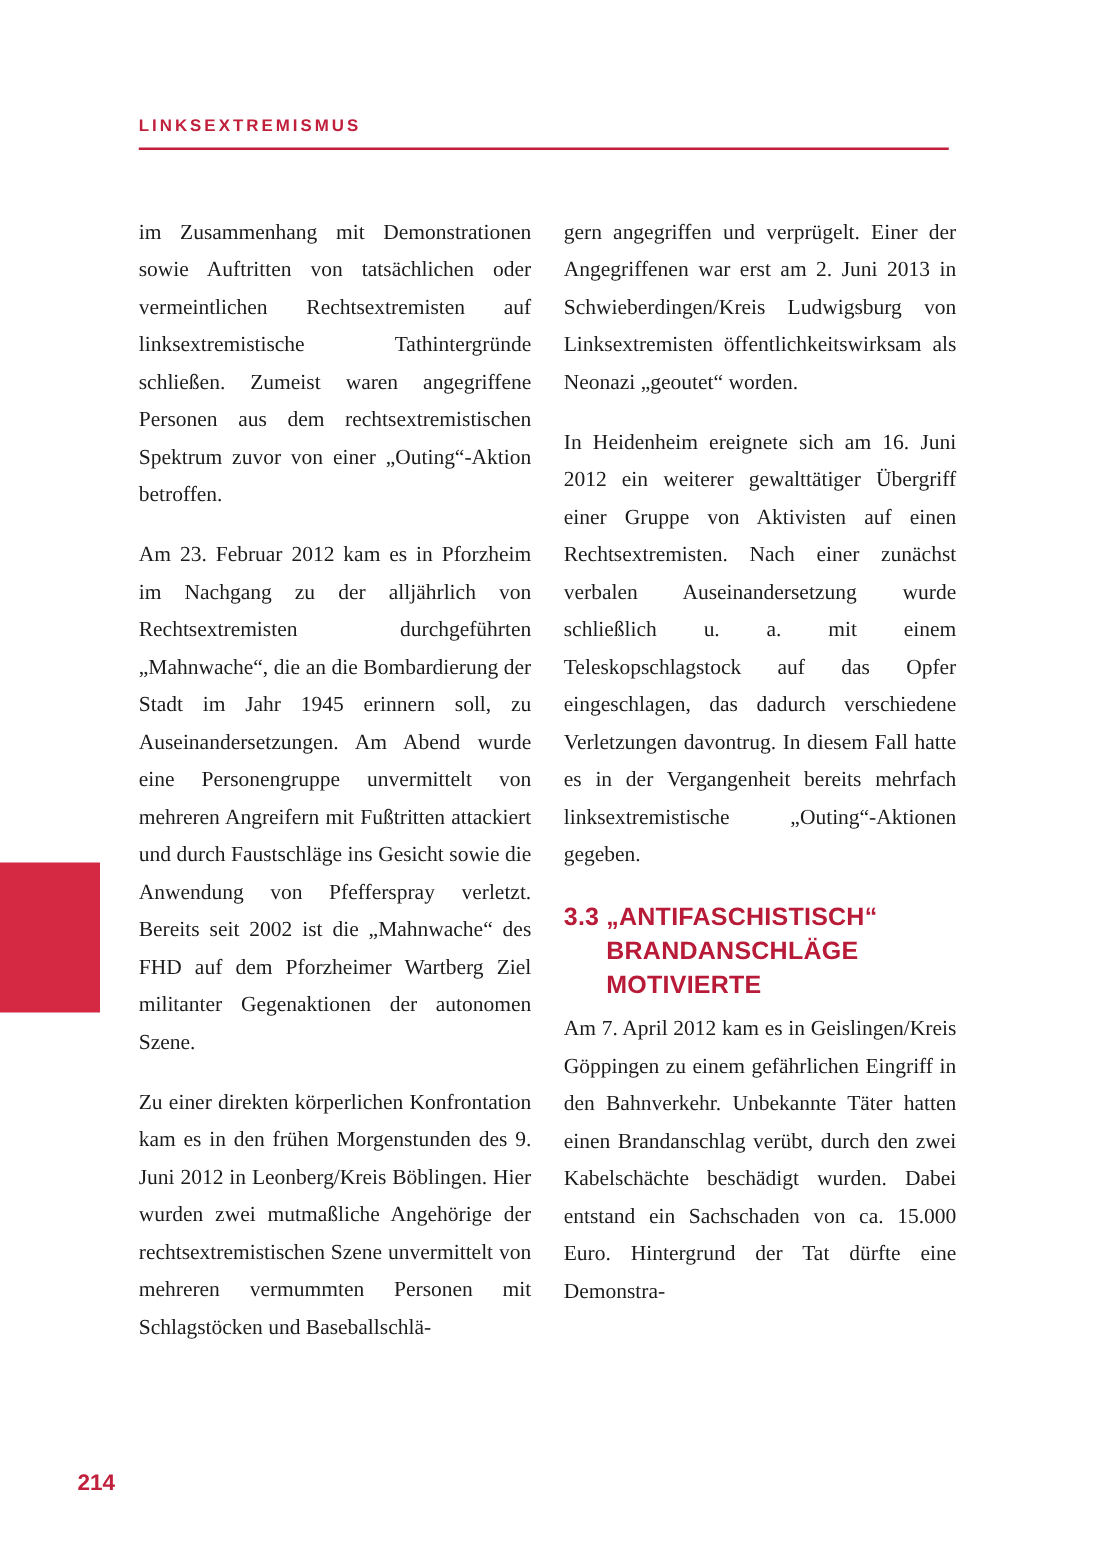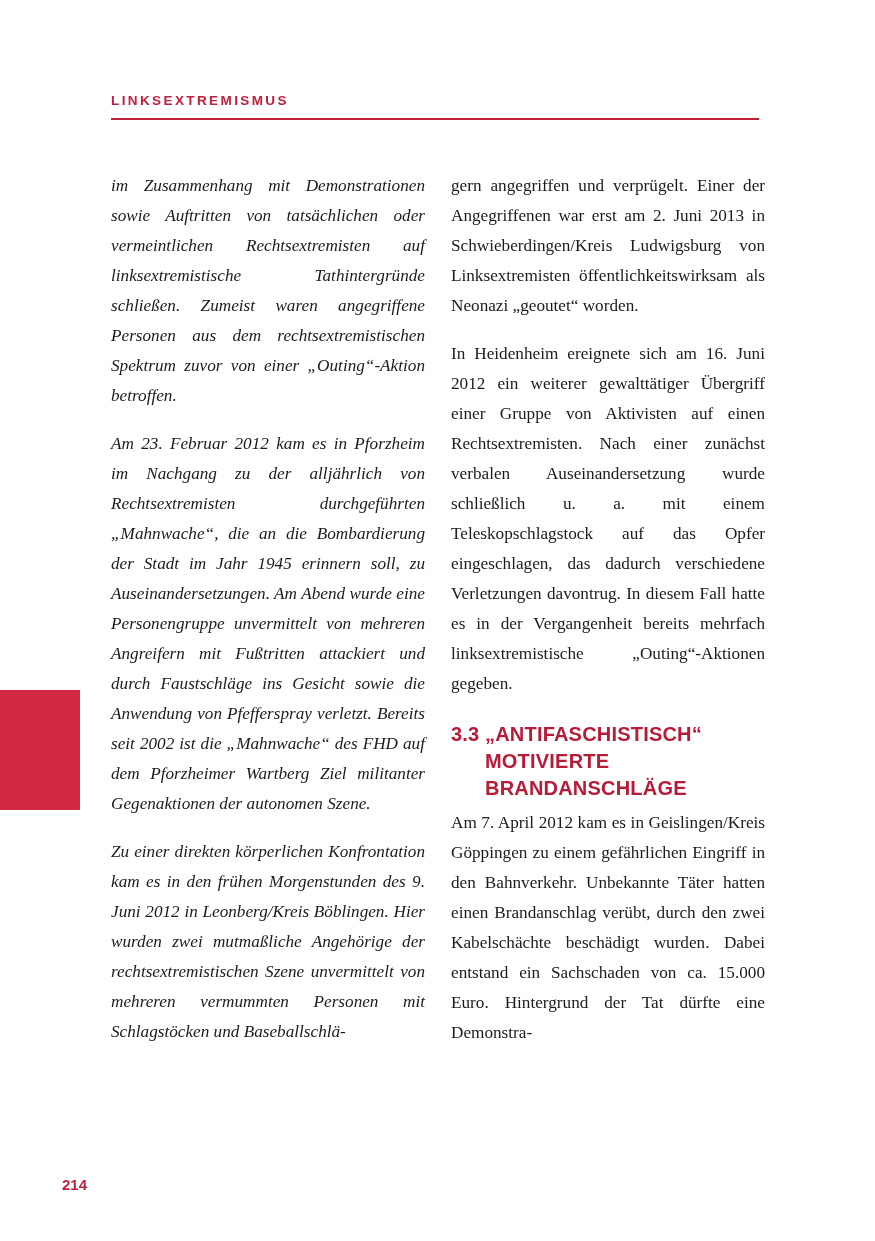--- a/index.html
+++ b/index.html
@@ -54,21 +54,21 @@
     height: 120px;
     background: #d52943;
   }
 
   
   .col {
     position: absolute;
     top: 171px;
     width: 314px;
   }
-  .col-left  { left: 111px; font-style: italic; }
+  .col-left  { left: 111px; }
   .col-right { left: 451px; }
 
   p.body {
     margin: 0 0 18px 0;
     font-size: 17.2px;
     line-height: 30px;
     text-align: justify;
     text-align-last: left;
     hyphens: manual;
     -webkit-hyphens: manual;
@@ -95,21 +95,21 @@
     margin-left: 34px;
   }
 
   
   .folio {
     position: absolute;
     left: 62px;
     top: 1176px;
     font-family: "Liberation Sans", "DejaVu Sans", sans-serif;
     font-weight: bold;
-    font-size: 15px;
+    font-size: 18px;
     color: #c0203c;
   }
 </style>
 </head>
 <body>
 
 <div class="page">
 
   <div class="running-head">
     <div class="running-head-text">LINKSEXTREMISMUS</div>
@@ -123,22 +123,22 @@
     <p class="body">Am 23. Februar 2012 kam es in Pforz­heim im Nachgang zu der alljährlich von Rechtsextremisten durchgeführten „Mahnwache“, die an die Bombardie­rung der Stadt im Jahr 1945 erinnern soll, zu Auseinandersetzungen. Am Abend wurde eine Personengruppe unvermit­telt von mehreren Angreifern mit Fuß­tritten attackiert und durch Faustschläge ins Gesicht sowie die Anwendung von Pfefferspray verletzt. Bereits seit 2002 ist die „Mahnwache“ des FHD auf dem Pforzheimer Wartberg Ziel militanter Gegenaktionen der autonomen Szene.</p>
     <p class="body">Zu einer direkten körperlichen Kon­frontation kam es in den frühen Mor­genstunden des 9. Juni 2012 in Leon­berg/Kreis Böblingen. Hier wurden zwei mutmaßliche Angehörige der rechts­extremistischen Szene unvermittelt von mehreren vermummten Personen mit Schlagstöcken und Baseballschlä-</p>
   </div>
 
   <div class="col col-right">
     <p class="body">gern angegriffen und verprügelt. Einer der Angegriffenen war erst am 2. Juni 2013 in Schwieberdingen/Kreis Lud­wigsburg von Linksextremisten öffent­lichkeitswirksam als Neonazi „geoutet“ worden.</p>
     <p class="body">In Heidenheim ereignete sich am 16. Juni 2012 ein weiterer gewalttätiger Übergriff einer Gruppe von Aktivisten auf einen Rechtsextremisten. Nach einer zunächst verbalen Auseinander­setzung wurde schließlich u. a. mit ei­nem Teleskopschlagstock auf das Opfer eingeschlagen, das dadurch verschiedene Verletzungen davontrug. In diesem Fall hatte es in der Vergangenheit bereits mehrfach linksextremistische „Outing“-Aktionen gegeben.</p>
 
     <div class="section-heading">
       <span class="num">3.3</span><span>„ANTIFASCHISTISCH“</span>
+      <span class="ttl-rest">BRANDANSCHLÄGE</span>
       <span class="ttl-rest">MOTIVIERTE</span>
-      <span class="ttl-rest">BRANDANSCHLÄGE</span>
     </div>
 
     <p class="body">Am 7. April 2012 kam es in Geislingen/Kreis Göppingen zu einem gefährlichen Eingriff in den Bahnverkehr. Unbekann­te Täter hatten einen Brandanschlag verübt, durch den zwei Kabelschächte beschädigt wurden. Dabei entstand ein Sachschaden von ca. 15.000 Euro. Hin­tergrund der Tat dürfte eine Demonstra-</p>
   </div>
 
   <div class="folio">214</div>
 
 </div>
 
 </body></html>

